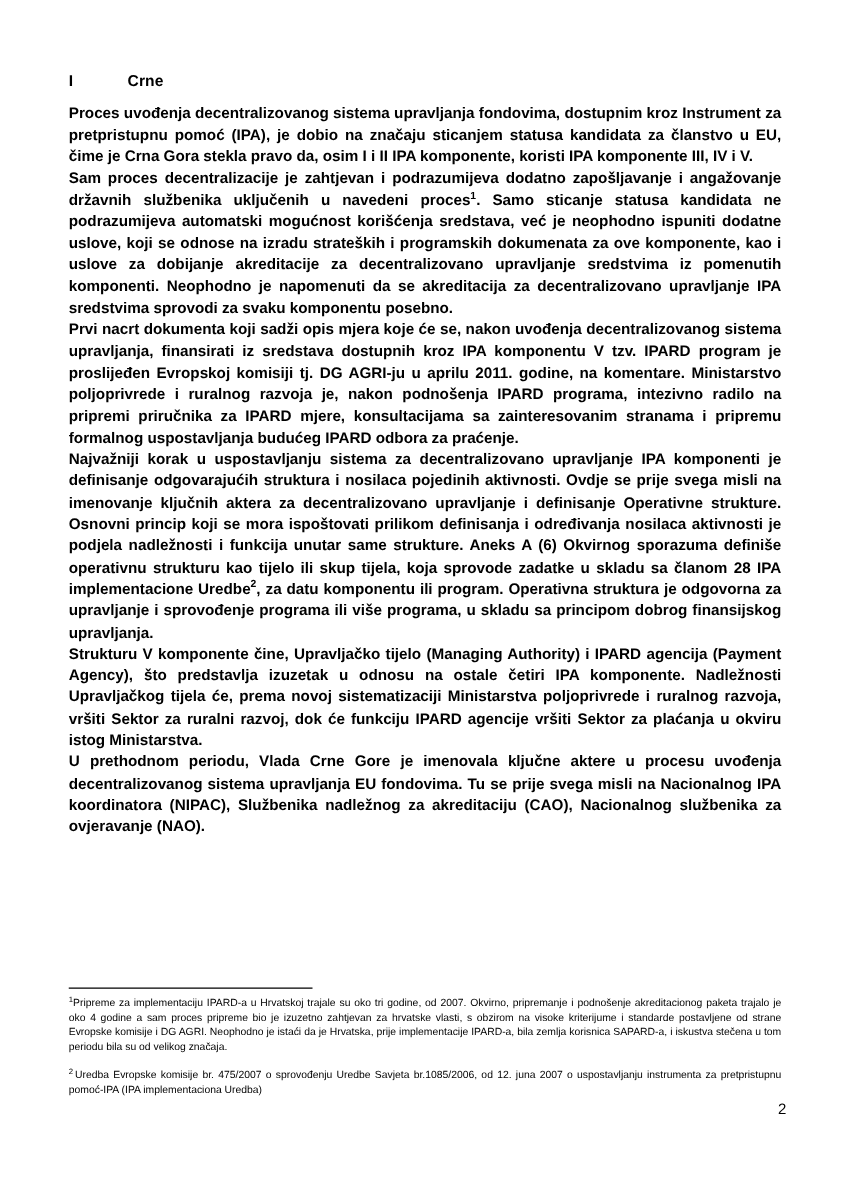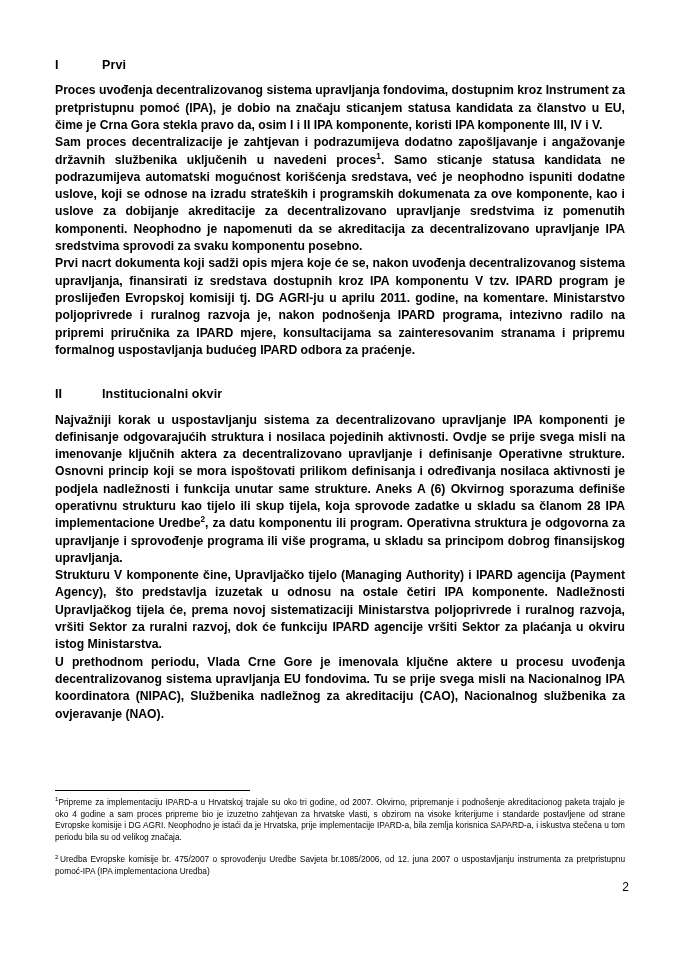--- a/index.html
+++ b/index.html
@@ -114,33 +114,29 @@
 </style>
 </head>
 <body>
 
 <div class="page">
 
   <div class="content">
 
     <h2 class="heading" id="heading-uvod">
       <span class="numeral">I</span>
-      <span class="title">Prvi</span>
+      <span class="title">Crne</span>
     </h2>
 
     <p class="body-par first-par-gap">Proces uvođenja decentralizovanog sistema upravljanja fondovima, dostupnim kroz Instrument za pretpristupnu pomoć (IPA), je dobio na značaju sticanjem statusa kandidata za članstvo u EU, čime je Crna Gora stekla pravo da, osim I i II IPA komponente, koristi IPA komponente III, IV i V.</p>
 
     <p class="body-par par-gap"><span>Sam proces decentralizacije je zahtjevan i podrazumijeva dodatno zapošljavanje i angažovanje državnih službenika uključenih u navedeni proces</span><sup>1</sup><span>. Samo sticanje statusa kandidata ne podrazumijeva automatski mogućnost korišćenja sredstava, već je neophodno ispuniti dodatne uslove, koji se odnose na izradu strateških i programskih dokumenata za ove komponente, kao i uslove za dobijanje akreditacije za decentralizovano upravljanje sredstvima iz pomenutih komponenti. Neophodno je napomenuti da se akreditacija za decentralizovano upravljanje IPA sredstvima sprovodi za svaku komponentu posebno.</span></p>
 
     <p class="body-par par-gap">Prvi nacrt dokumenta koji sadži opis mjera koje će se, nakon uvođenja decentralizovanog sistema upravljanja, finansirati iz sredstava dostupnih kroz IPA komponentu V tzv. IPARD program je proslijeđen Evropskoj komisiji tj. DG AGRI-ju u aprilu 2011. godine, na komentare. Ministarstvo poljoprivrede i ruralnog razvoja je, nakon podnošenja IPARD programa, intezivno radilo na pripremi priručnika za IPARD mjere, konsultacijama sa zainteresovanim stranama i pripremu formalnog uspostavljanja budućeg IPARD odbora za praćenje.</p>
 
-    <h2 class="heading" id="heading-institucionalni">
-      <span class="numeral">II</span>
-      <span class="title">Institucionalni okvir</span>
-    </h2>
 
     <p class="body-par first-par-gap"><span>Najvažniji korak u uspostavljanju sistema za decentralizovano upravljanje IPA komponenti je definisanje odgovarajućih struktura i nosilaca pojedinih aktivnosti. Ovdje se prije svega misli na imenovanje ključnih aktera za decentralizovano upravljanje i definisanje Operativne strukture. Osnovni princip koji se mora ispoštovati prilikom definisanja i određivanja nosilaca aktivnosti je podjela nadležnosti i funkcija unutar same strukture. Aneks A (6) Okvirnog sporazuma definiše operativnu strukturu kao tijelo ili skup tijela, koja sprovode zadatke u skladu sa članom 28 IPA implementacione Uredbe</span><sup>2</sup><span>, za datu komponentu ili program. Operativna struktura je odgovorna za upravljanje i sprovođenje programa ili više programa, u skladu sa principom dobrog finansijskog upravljanja.</span></p>
 
     <p class="body-par par-gap">Strukturu V komponente čine, Upravljačko tijelo (Managing Authority) i IPARD agencija (Payment Agency), što predstavlja izuzetak u odnosu na ostale četiri IPA komponente. Nadležnosti Upravljačkog tijela će, prema novoj sistematizaciji Ministarstva poljoprivrede i ruralnog razvoja, vršiti Sektor za ruralni razvoj, dok će funkciju IPARD agencije vršiti Sektor za plaćanja u okviru istog Ministarstva.</p>
 
     <p class="body-par par-gap">U prethodnom periodu, Vlada Crne Gore je imenovala ključne aktere u procesu uvođenja decentralizovanog sistema upravljanja EU fondovima. Tu se prije svega misli na Nacionalnog IPA koordinatora (NIPAC), Službenika nadležnog za akreditaciju (CAO), Nacionalnog službenika za ovjeravanje (NAO).</p>
 
   </div>
 
   <div class="footnotes">

